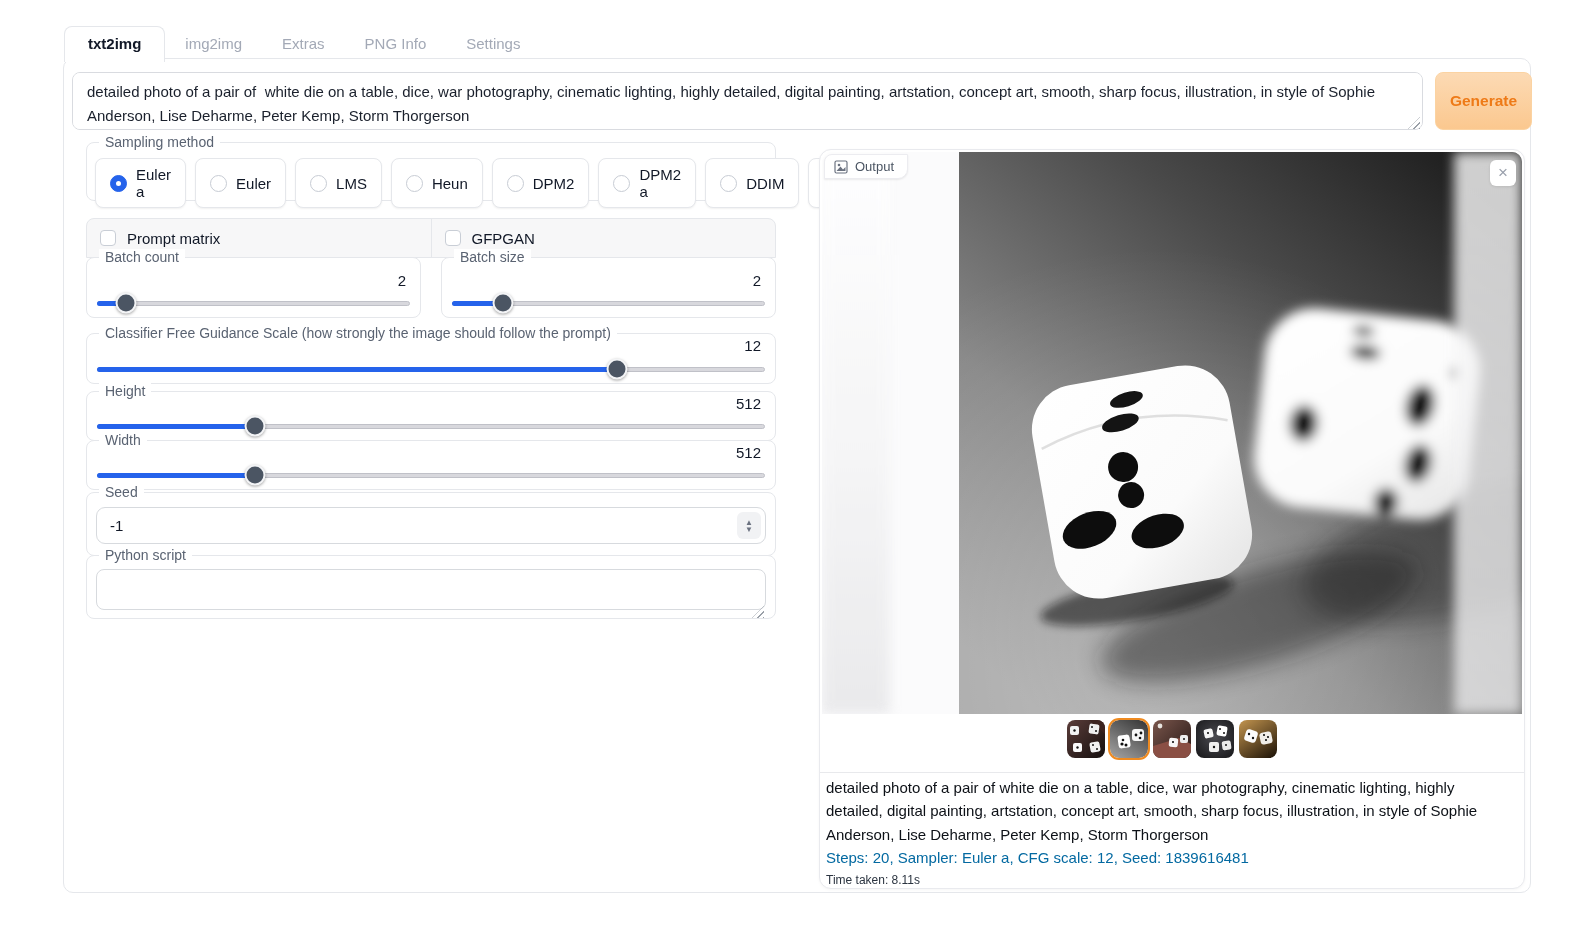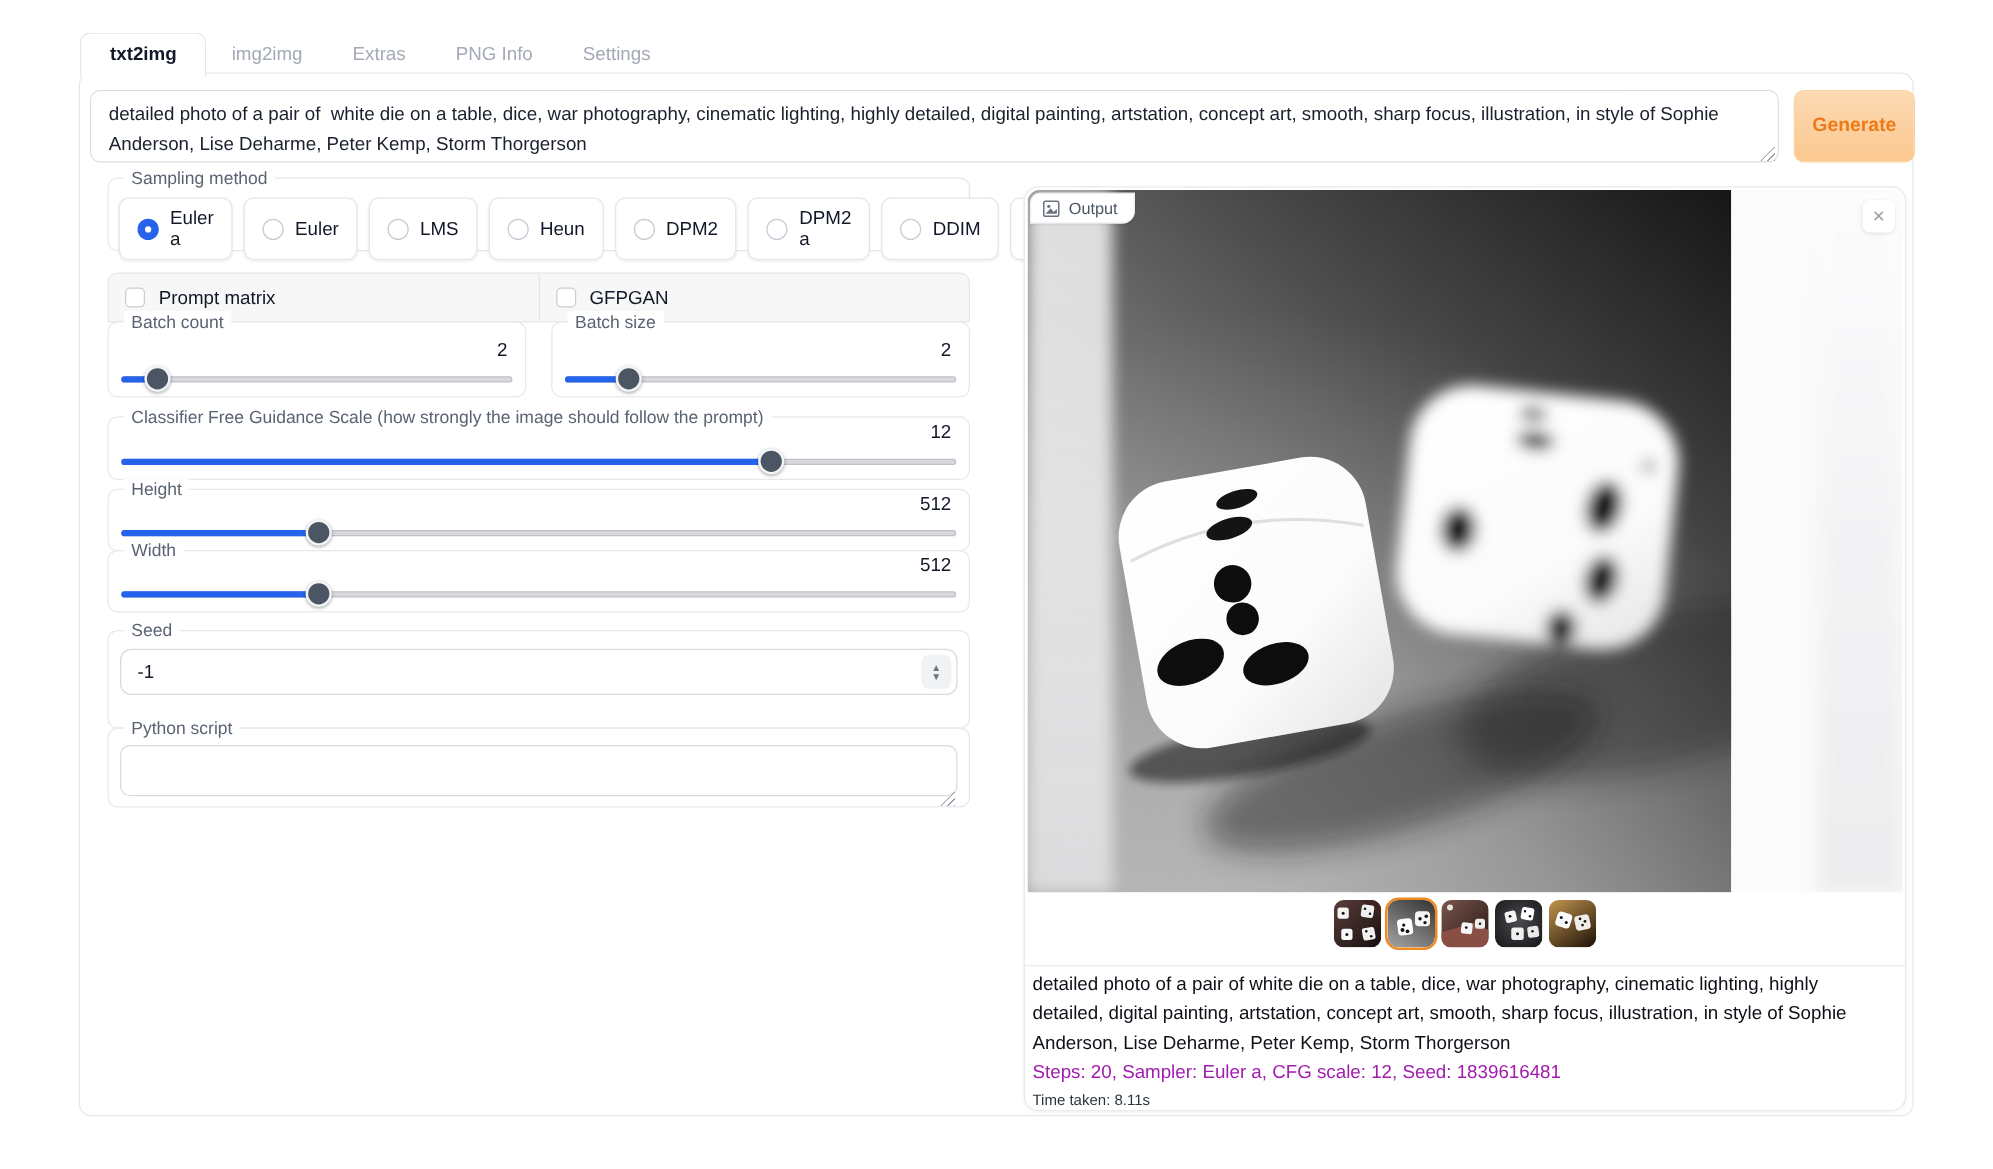--- a/index.html
+++ b/index.html
@@ -43,45 +43,45 @@
   .checkbox { width:16px; height:16px; border:1px solid #c9ced6; border-radius:4px; background:#fff; }
   .check-label { font-size:15px; color:#111827; }
 
   .batch-row { display:flex; gap:20px; margin-top:-1px; }
   .batch-row .fieldset { flex:1; height:61px; }
 
   .fs-cfg { height:51px; margin-top:15px;padding-left:40px; }
   .fs-height { height:50px; margin-top:7px; }
   .fs-width { height:50px; margin-top:-1px; }
 
-  .fs-seed { height:79px; margin-top:14px; }
+  .fs-seed { height:64px; margin-top:2px; }
   .seed-input-wrap { position:absolute; left:9px; right:9px; top:14px; height:37px; }
   .seed-input { width:100%; height:100%; border:1px solid #d7dade; border-radius:9px; font-size:15px; color:#111827; padding:0 34px 0 13px; font-family:"Liberation Sans", sans-serif; outline:none; }
   .spinner { position:absolute; right:5px; top:5px; width:24px; height:27px; background:#f1f2f4; border-radius:6px; display:flex; flex-direction:column; align-items:center; justify-content:center; color:#6b7280; font-size:8px; line-height:7px; cursor:pointer; }
   .fs-script { height:64px; margin-top:-1px; }
   .script-input { position:absolute; left:9px; right:9px; top:13px; height:41px; border:1px solid #d7dade; border-radius:8px; resize:none; outline:none; font-family:"Liberation Sans", sans-serif; }
   .grip.script-grip { right:11px; top:50px; }
 
   
   .card { position:absolute; left:755px; top:90px; width:706px; height:740px; border:1px solid #e9eaee; border-radius:12px; background:#fff; box-shadow:0 1px 3px rgba(0,0,0,.04); }
-  .stage { position:absolute; left:2px; top:2px; right:2px; height:562px; border-radius:10px 10px 0 0; overflow:hidden; background:#fbfbfc; display:flex; justify-content:flex-start; }
+  .stage { position:absolute; left:2px; top:2px; right:2px; height:562px; border-radius:10px 10px 0 0; overflow:hidden; background:#fbfbfc; display:flex; justify-content:flex-end; }
   .side-hint { position:absolute; top:0; bottom:0; width:68px; filter:blur(6px); opacity:.8; }
   .side-hint.l { left:0; background:linear-gradient(180deg,#ffffff 0%,#f4f4f5 55%,#e6e6e8 100%); }
   .side-hint.r { right:0; background:linear-gradient(180deg,#fdfdfd 0%,#f2f2f3 50%,#e9e9ea 100%); }
   .chip { position:absolute; left:2px; top:2px; display:flex; align-items:center; gap:7px; background:#fff; border:1px solid #ececf0; border-radius:8px 0 10px 0; padding:4px 13px 4px 9px; z-index:3; box-shadow:0 1px 2px rgba(0,0,0,.08); }
   .chip-label { font-size:13px; color:#4b5563; }
   .btn-close { position:absolute; right:6px; top:8px; width:26px; height:26px; background:#fff; border:none; border-radius:6px; color:#9aa0ac; font-size:17px; line-height:26px; text-align:center; cursor:pointer; z-index:3; box-shadow:0 1px 3px rgba(0,0,0,.10); }
   .thumbs { position:absolute; left:0; right:0; top:570px; display:flex; justify-content:center; gap:5px; }
   .thumb { width:38px; height:38px; border-radius:8px; overflow:hidden; cursor:pointer; position:relative; }
   .thumb svg { display:block; }
   .thumb.selected { outline:2px solid #ee8a20; outline-offset:0; border-radius:9px; }
   .card-divider { position:absolute; left:0; right:0; top:622px; border-top:1px solid #e8e9ec; }
   .out-text { position:absolute; left:6px; right:12px; top:626px; }
   .out-prompt { font-size:15px; line-height:1.56; color:#0d1117; }
-  .out-params { font-size:15px; line-height:1.56; color:#a21caf; }
+  .out-params { font-size:15px; line-height:1.56; color:#0369a1; }
   .out-time { font-size:12px; color:#2b3440; margin-top:3px; }
 </style>
 </head>
 <body>
 
 <div class="tabs">
   <div class="tab active">txt2img</div>
   <div class="tab">img2img</div>
   <div class="tab">Extras</div>
   <div class="tab">PNG Info</div>

